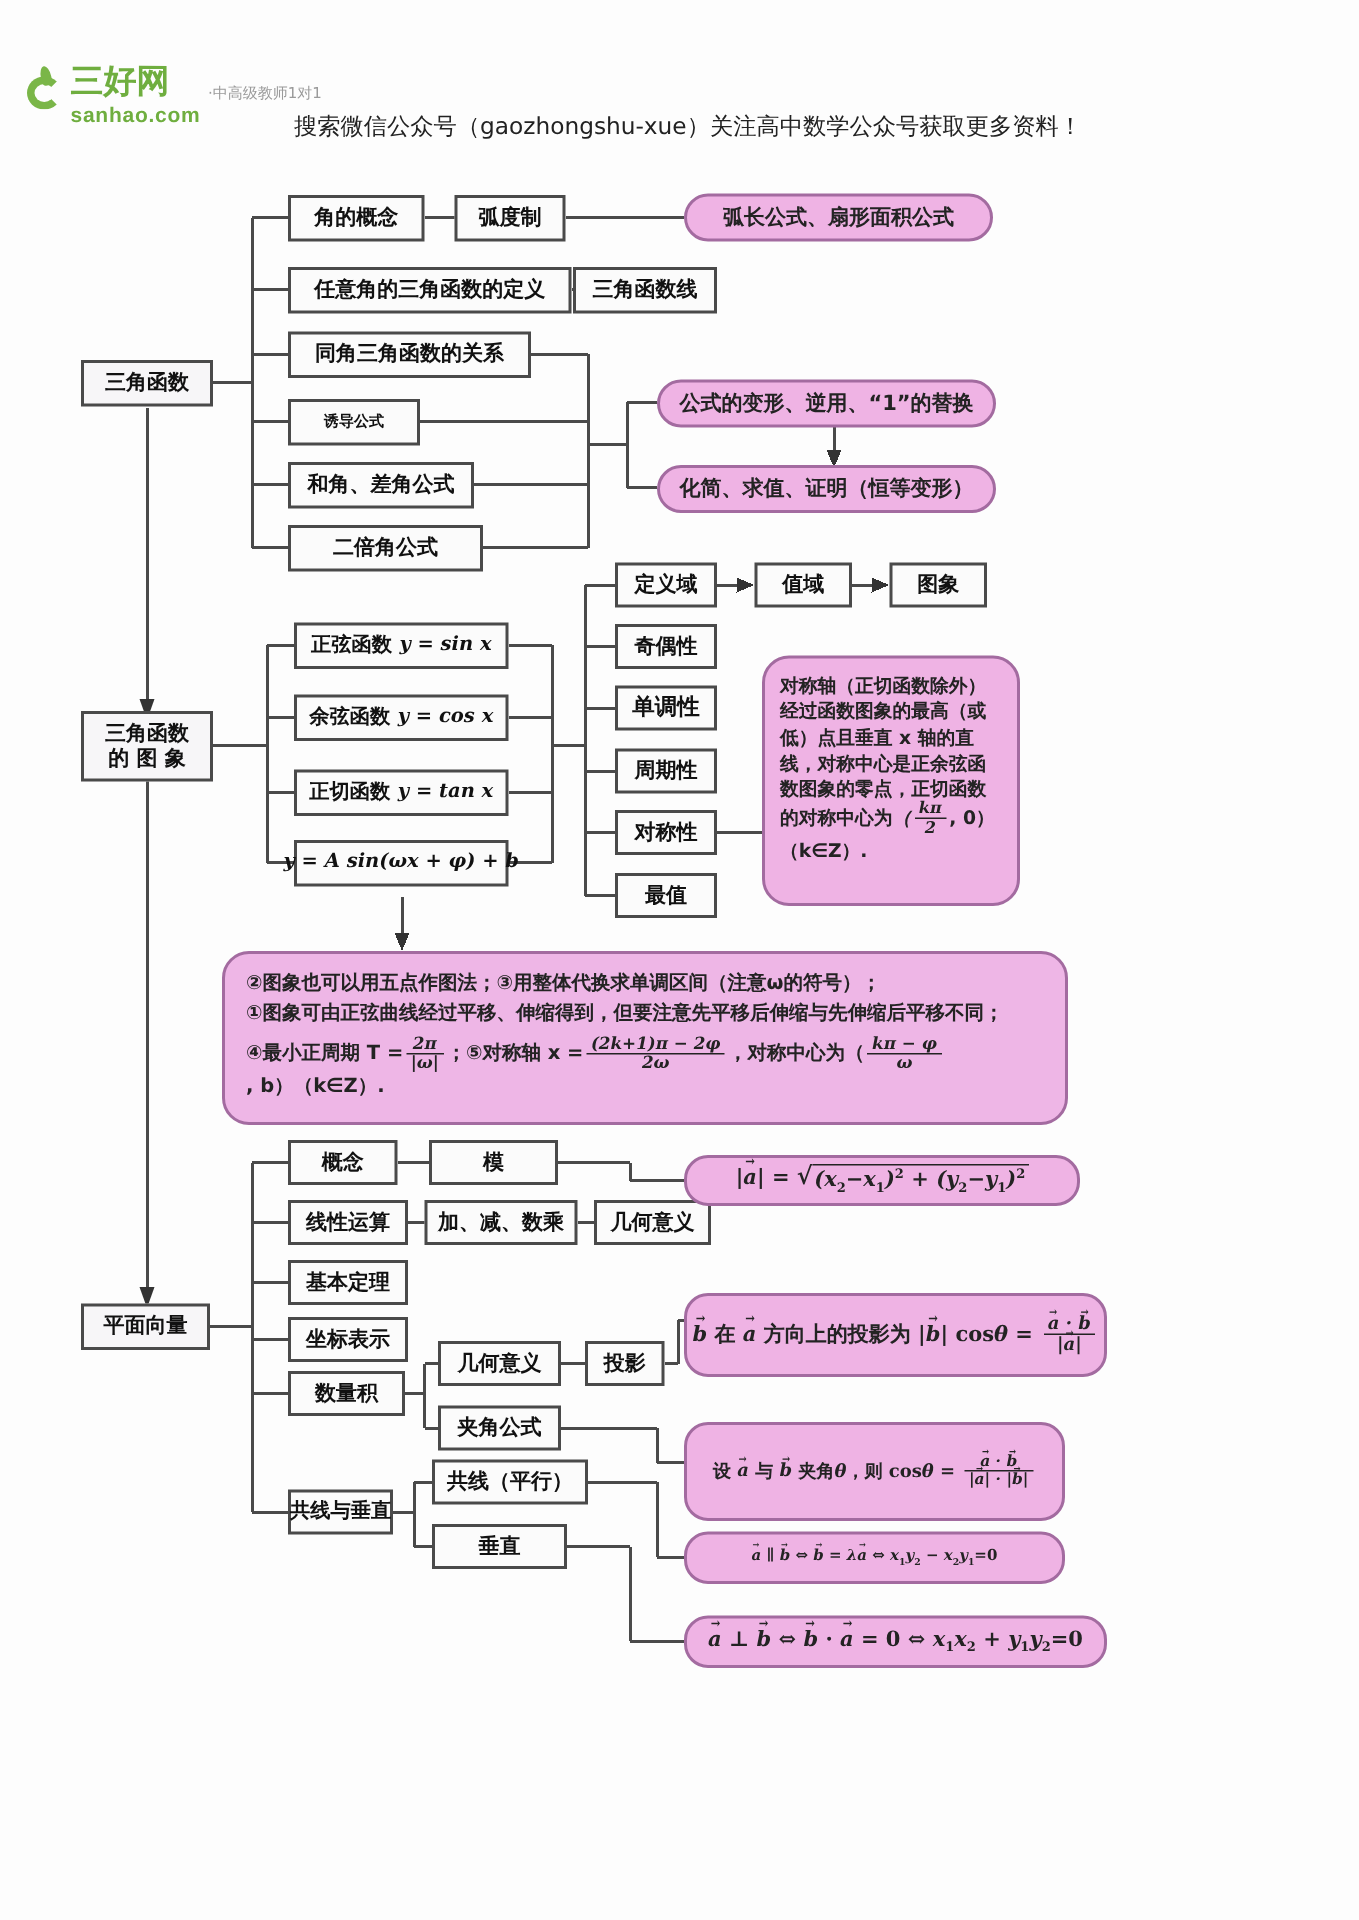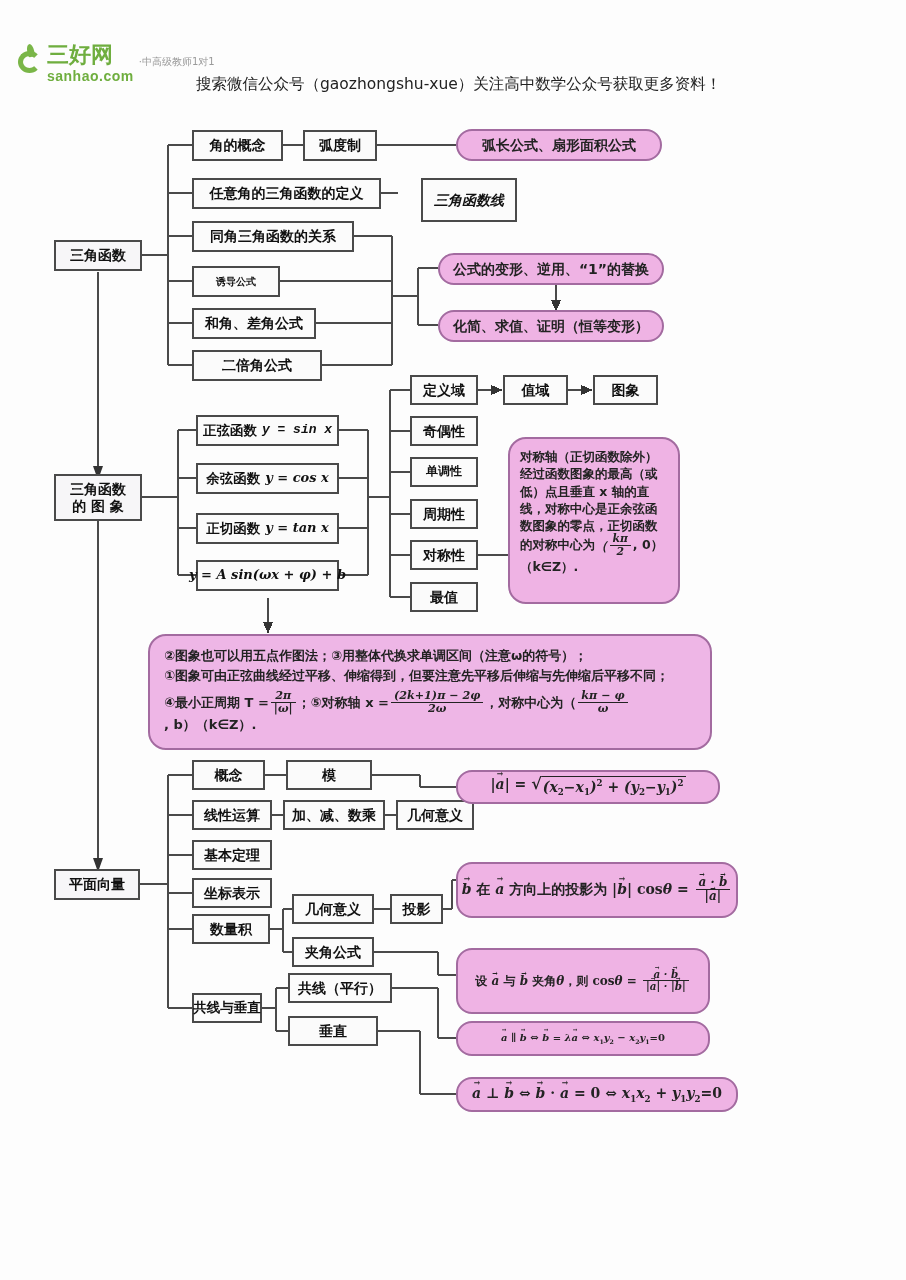--- a/index.html
+++ b/index.html
@@ -252,57 +252,57 @@
 <div class="node" style="left:192px;top:308px;width:124px;height:31px;font-size:14px;">
   <span>和角、差角公式</span>
 </div>
 <div class="node" style="left:192px;top:350px;width:130px;height:31px;font-size:14px;">
   <span>二倍角公式</span>
 </div>
 
 <div class="node" style="left:303px;top:130px;width:74px;height:31px;font-size:14px;">
   <span>弧度制</span>
 </div>
-<div class="node" style="left:421px;top:178px;width:96px;height:44px;font-size:14px;font-style:italic;">
+<div class="node" style="left:382px;top:178px;width:96px;height:31px;font-size:14px;">
   <span>三角函数线</span>
 </div>
 
 <div class="pink" style="left:456px;top:129px;width:206px;height:32px;font-size:14px;">
   <span>弧长公式、扇形面积公式</span>
 </div>
 <div class="pink" style="left:438px;top:253px;width:226px;height:32px;font-size:14px;">
   <span>公式的变形、逆用、“1”的替换</span>
 </div>
 <div class="pink" style="left:438px;top:310px;width:226px;height:32px;font-size:14px;">
   <span>化简、求值、证明（恒等变形）</span>
 </div>
 
 <div class="node" style="left:196px;top:415px;width:143px;height:31px;font-size:13.5px;">
   <span>正弦函数</span>
-  <span class="fml" style="margin-left:5px;font-size:13px;font-family:Liberation Mono, monospace;">y = sin x</span>
+  <span class="fml" style="margin-left:5px;font-size:13px;">y = sin x</span>
 </div>
 <div class="node" style="left:196px;top:463px;width:143px;height:31px;font-size:13.5px;">
   <span>余弦函数</span>
   <span class="fml" style="margin-left:5px;font-size:13px;">y = cos x</span>
 </div>
 <div class="node" style="left:196px;top:513px;width:143px;height:31px;font-size:13.5px;">
   <span>正切函数</span>
   <span class="fml" style="margin-left:5px;font-size:13px;">y = tan x</span>
 </div>
 <div class="node" style="left:196px;top:560px;width:143px;height:31px;font-size:13px;">
   <span class="fml">y = A sin(ωx + φ) + b</span>
 </div>
 
 <div class="node" style="left:410px;top:375px;width:68px;height:30px;font-size:14px;">
   <span>定义域</span>
 </div>
 <div class="node" style="left:410px;top:416px;width:68px;height:30px;font-size:14px;">
   <span>奇偶性</span>
 </div>
-<div class="node" style="left:410px;top:457px;width:68px;height:30px;font-size:12px;">
+<div class="node" style="left:410px;top:457px;width:68px;height:30px;font-size:15px;">
   <span>单调性</span>
 </div>
 <div class="node" style="left:410px;top:499px;width:68px;height:30px;font-size:14px;">
   <span>周期性</span>
 </div>
 <div class="node" style="left:410px;top:540px;width:68px;height:30px;font-size:14px;">
   <span>对称性</span>
 </div>
 <div class="node" style="left:410px;top:582px;width:68px;height:30px;font-size:14px;">
   <span>最值</span>

